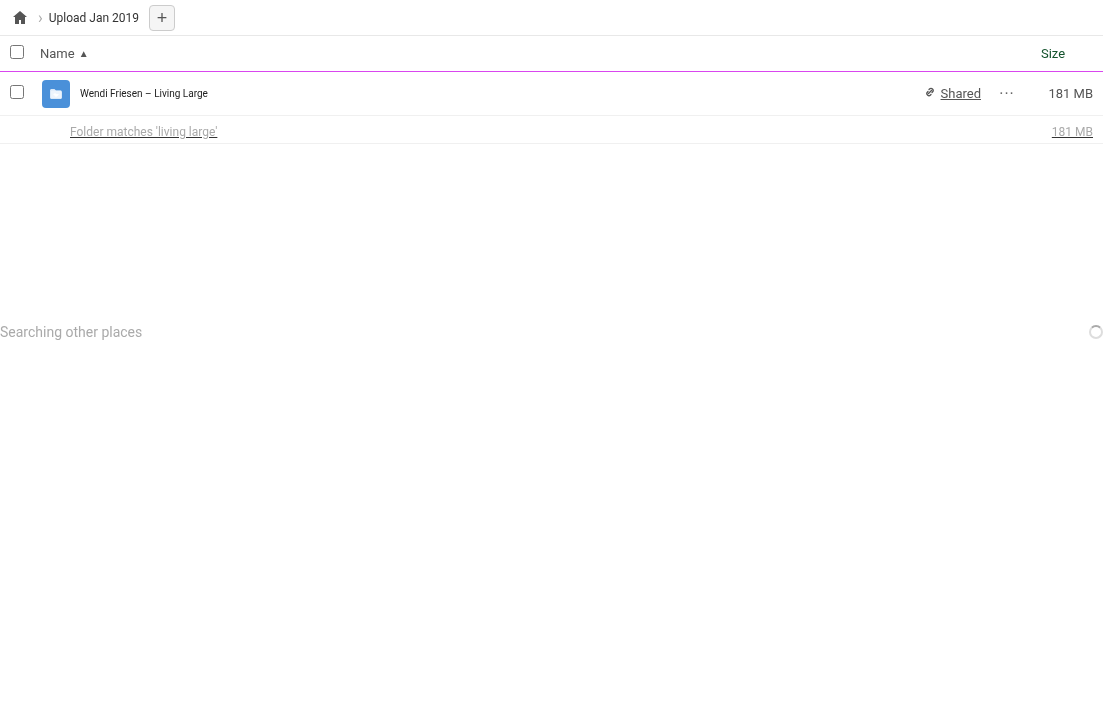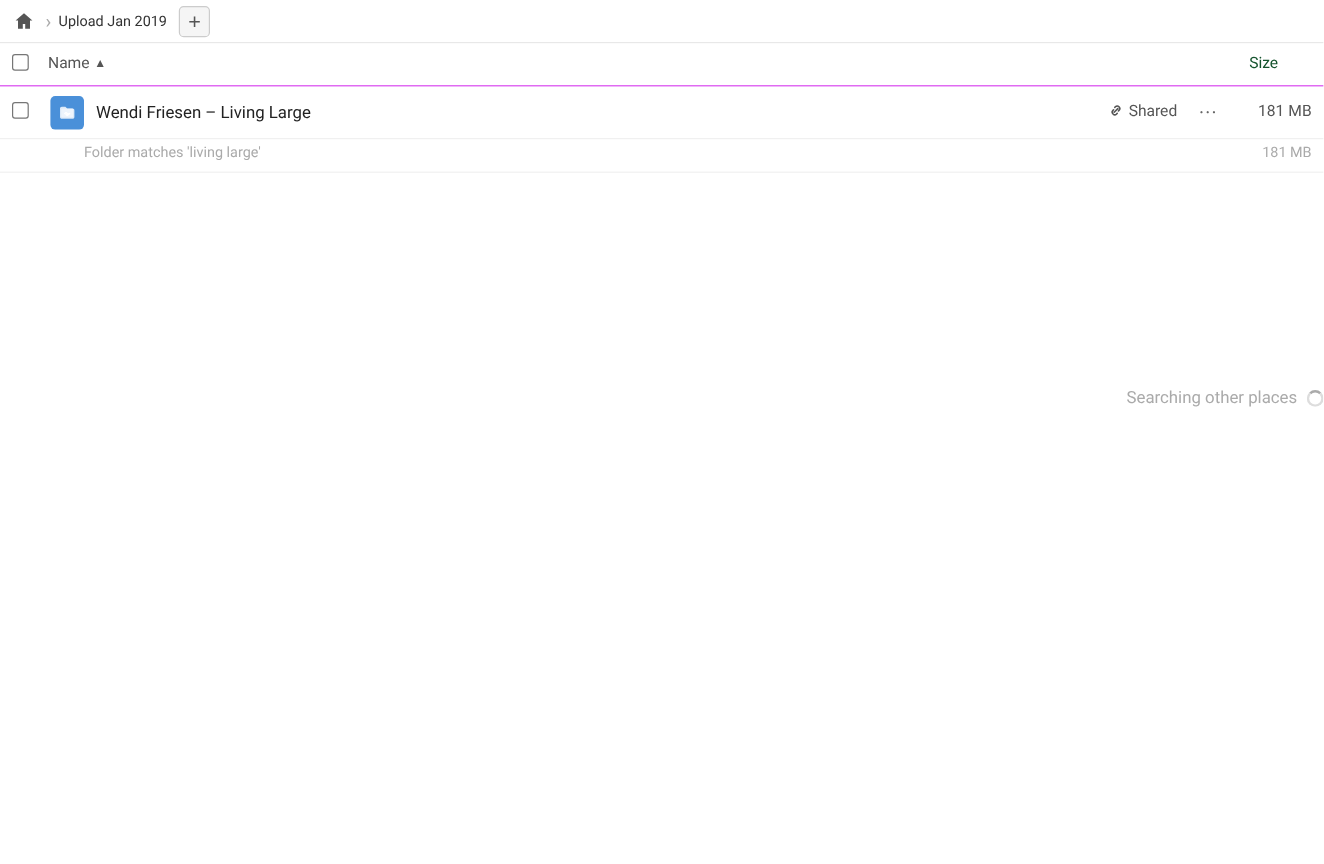--- a/index.html
+++ b/index.html
@@ -134,37 +134,38 @@
       border-radius: 4px;
       display: flex;
       align-items: center;
       justify-content: center;
       color: white;
       font-size: 14px;
     }
 
     .file-name {
       flex: 1;
-      font-size: 14px;
+      font-size: 10px;
       color: #222;
     }
 
     .file-meta {
       display: flex;
       align-items: center;
       gap: 12px;
       flex-shrink: 0;
     }
 
     .shared-badge {
       display: flex;
       align-items: center;
       gap: 4px;
       color: #555;
       font-size: 13px;
+      text-decoration: underline;
     }
 
     .link-icon {
       color: #666;
       font-size: 13px;
     }
 
     .more-btn {
       width: 28px;
       height: 28px;
@@ -181,43 +182,44 @@
     .file-size {
       font-size: 13px;
       color: #555;
       width: 60px;
       text-align: right;
     }
 
     
     .sub-info-row {
       display: flex;
-      align-items: flex-start;
+      align-items: flex-end;
       padding: 4px 10px 4px 70px;
       border-bottom: 1px solid #f0f0f0;
       height: 28px;
+      text-decoration: underline;
     }
 
     .sub-info-text {
       font-size: 12px;
       color: #aaa;
       flex: 1;
     }
 
     .sub-info-size {
       font-size: 12px;
       color: #aaa;
       width: 60px;
       text-align: right;
     }
 
     
     .searching-section {
       display: flex;
-      justify-content: flex-end;
+      justify-content: space-between;
       align-items: center;
       padding: 180px 0 0 0;
       gap: 8px;
     }
 
     .searching-text {
       font-size: 14px;
       color: #aaa;
     }
 

